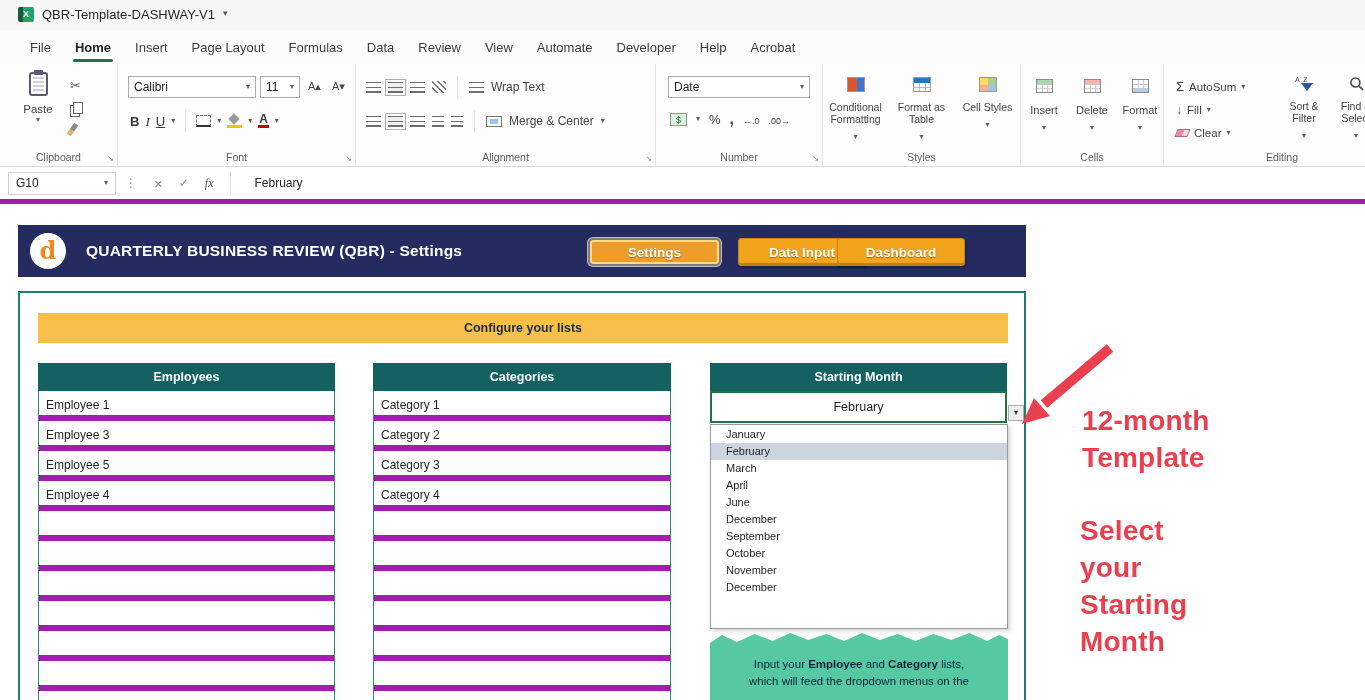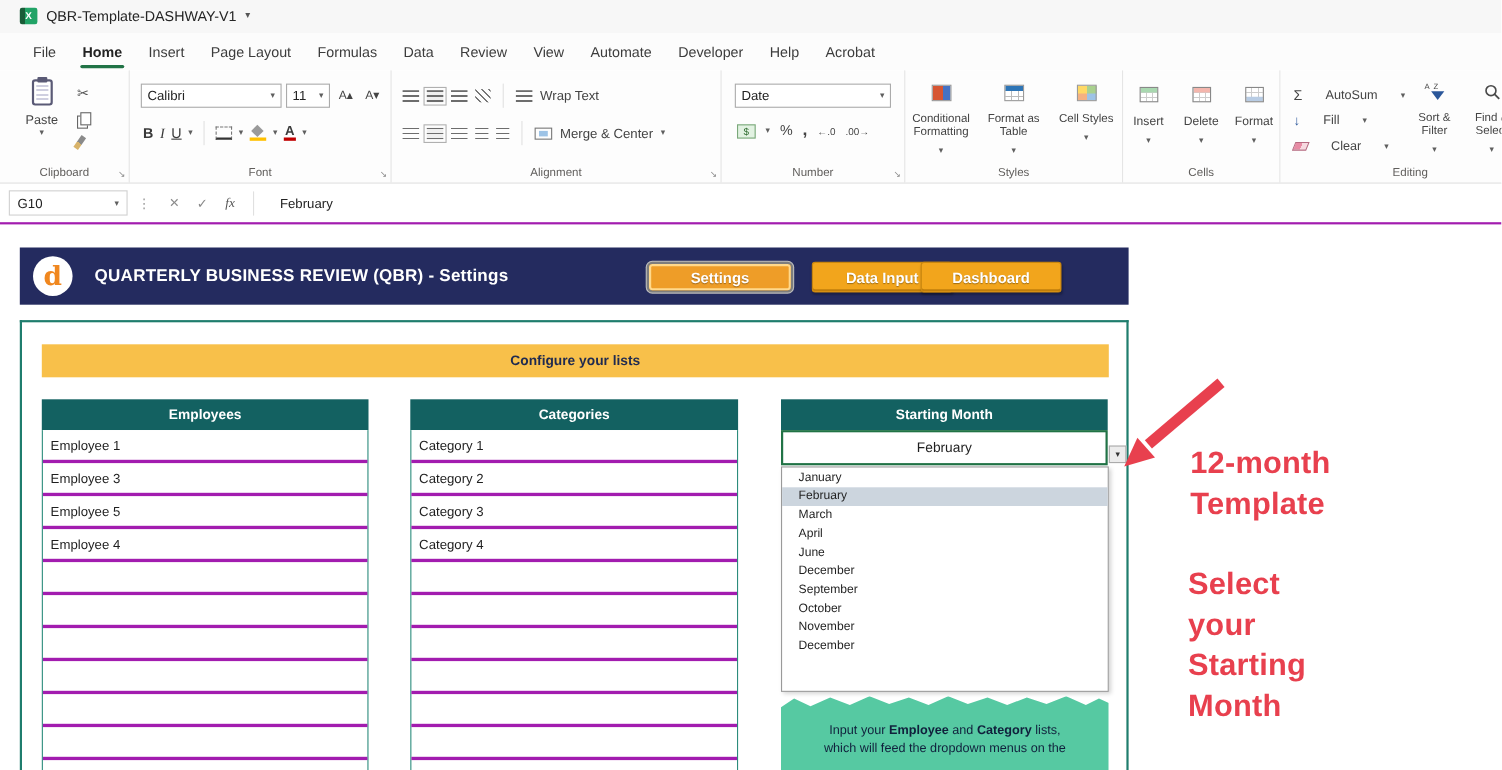--- a/index.html
+++ b/index.html
@@ -96,34 +96,34 @@
   .g-cells{left:1021px;width:143px}
   .cbtns{display:flex;justify-content:center;gap:6px;padding-top:15px}
   .cbtn{width:42px;text-align:center;cursor:default}
   .cbtn .blabel{font-size:11px;margin-top:7px}
   .grid-ic{display:inline-block;width:17px;height:14px;border:1px solid #888;background-color:#fff;background-image:repeating-linear-gradient(90deg,rgba(0,0,0,0) 0 4.6px,#ccc 4.6px 5.6px),repeating-linear-gradient(rgba(0,0,0,0) 0 3.6px,#ccc 3.6px 4.6px)}
   .ins-ic{box-shadow:inset 0 4px 0 #a9d8b0}
   .del-ic{box-shadow:inset 0 4px 0 #f4b6ad}
   .fmt-ic{box-shadow:inset 0 -4px 0 #b8cce4}
 
   .g-edit{left:1164px;width:201px;border-right:none}
-  .erow{position:absolute;left:12px;display:flex;align-items:center;gap:21px;font-size:11.5px;color:#444;white-space:nowrap}
+  .erow{position:absolute;left:12px;display:flex;align-items:center;gap:5px;font-size:11.5px;color:#444;white-space:nowrap}
   .er1{top:15px}.er2{top:39px}.er3{top:63px}
   .sigma::after{content:"Σ";font-size:13px;color:#444}
   .fillic::after{content:"↓";font-size:12px;color:#2b579a;font-weight:bold}
   .clearic{width:13px;height:8px;background:linear-gradient(90deg,#e78ba4 0 55%,#f7d9e0 55%);transform:skewX(-22deg);border:1px solid #b56a80}
   .bigv{position:absolute;top:12px;width:48px;text-align:center;cursor:default}
   .sortbtn{left:116px}
   .findbtn{left:168px}
   .sortic{display:inline-block;position:relative;width:18px;height:15px}
   .sortic::before{content:"A Z";position:absolute;left:0;top:0;font-size:7px;color:#444;letter-spacing:1px}
   .sortic::after{content:"";position:absolute;right:0;bottom:0;width:0;height:0;border-left:6px solid rgba(0,0,0,0);border-right:6px solid rgba(0,0,0,0);border-top:8px solid #2b579a}
 
   
-  .fbar{position:absolute;left:0;top:167px;width:1365px;height:37px;background:#fff;border-bottom:2px solid #a21caf;display:flex;align-items:center;padding-left:8px}
+  .fbar{position:absolute;left:0;top:167px;width:1365px;height:37px;background:#fff;border-bottom:5px solid #a21caf;display:flex;align-items:center;padding-left:8px}
   .namebox{width:108px;height:23px;border:1px solid #d0d0d0;display:flex;align-items:center;justify-content:space-between;padding:0 7px;font-size:12px;color:#222;background:#fff}
   .fdots{margin:0 9px;color:#999;font-size:12px}
   .fdots::after{content:"⋮"}
   .fbicon{margin:0 8px;color:#8a8a8a;font-size:12px}
   .fx-cancel::after{content:"×";font-size:15px}
   .fx-check::after{content:"✓"}
   .fx-fx::after{content:"fx";font-style:italic;font-family:"Liberation Serif",serif;color:#555}
   .vsep2{width:1px;height:22px;background:#e0e0e0;margin:0 8px}
   .fvalue{font-size:12px;color:#222;margin-left:16px}
 
@@ -141,21 +141,21 @@
   .panel{position:absolute;left:18px;top:291px;width:1008px;height:420px;border:2px solid #1f7d6d;border-bottom:none;background:#fff}
   .configure{position:absolute;left:38px;top:313px;width:970px;height:30px;background:#f8c04a;display:flex;align-items:center;justify-content:center;font-size:12.5px;font-weight:bold;color:#1f2a50}
 
   .thead{position:absolute;top:363px;height:28px;background:#136161;color:#fff;font-weight:bold;font-size:12.5px;display:flex;align-items:center;justify-content:center}
   .th-emp{left:38px;width:297px}
   .th-cat{left:373px;width:298px}
   .th-mon{left:710px;width:297px}
   .rows{position:absolute;top:391px;border:1px solid #2c8c7c;border-top:none;background:#fff}
   .rows-emp{left:38px;width:297px}
   .rows-cat{left:373px;width:298px}
-  .trow{height:30px;border-bottom:3px solid #a21caf;font-size:12px;color:#1f1f1f;line-height:29px;padding-left:7px;cursor:cell}
+  .trow{height:30px;border-bottom:6px solid #a21caf;font-size:12px;color:#1f1f1f;line-height:29px;padding-left:7px;cursor:cell}
   .trow:last-child{border-bottom:none}
 
   .febcell{position:absolute;left:710px;top:391px;width:297px;height:32px;background:#fff;border:2px solid #217346;display:flex;align-items:center;justify-content:center;font-size:12.5px;color:#1f1f1f;cursor:cell}
   .ddbtn{position:absolute;left:1008px;top:405px;width:16px;height:16px;background:#ececec;border:1px solid #ababab;display:flex;align-items:center;justify-content:center;cursor:pointer}
   .ddbtn .chev::after{color:#333}
   .ddlist{position:absolute;left:710px;top:424px;width:298px;height:205px;background:#fff;border:1px solid #9a9a9a;box-shadow:2px 2px 4px rgba(0,0,0,.18);padding-top:1px}
   .opt{height:17px;line-height:17px;font-size:11px;color:#1f1f1f;padding-left:15px;cursor:pointer}
   .opt.selopt{background:#ccd5de}
 
   .infobox{position:absolute;left:710px;top:629px;width:298px;height:71px;background:#56c9a2;clip-path:polygon(0 14px,4% 6px,9% 13px,15% 5px,21% 12px,27% 4px,33% 11px,39% 5px,45% 12px,51% 4px,57% 11px,63% 5px,69% 12px,75% 5px,81% 11px,87% 4px,93% 12px,97% 6px,100% 10px,100% 100%,0 100%)}

